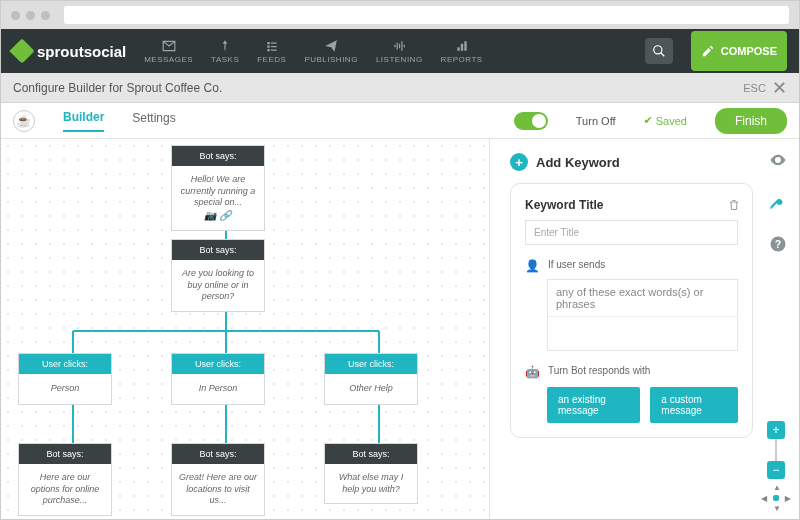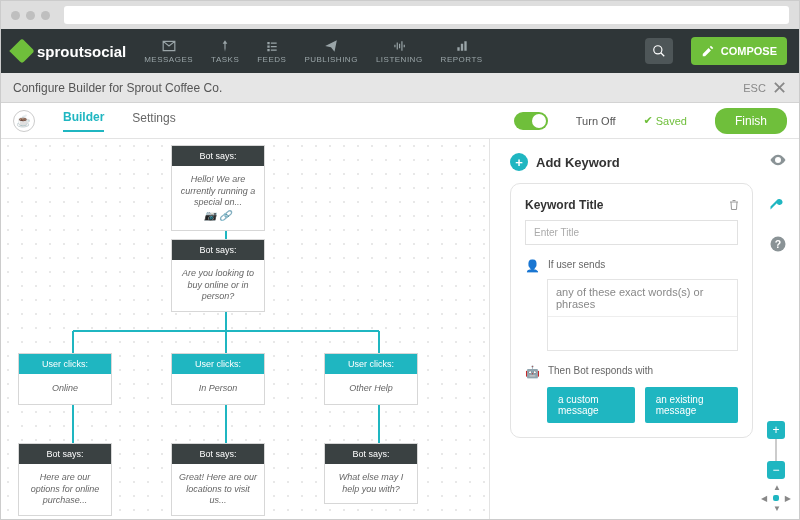--- a/index.html
+++ b/index.html
@@ -11,21 +11,21 @@
 .url { flex: 1; height: 18px; background: #fff; border-radius: 3px; margin-left: 8px; }
 
 
 .topnav { height: 44px; background: #2f3638; display: flex; align-items: center; padding: 0 12px; color: #c9d1d3; gap: 18px; }
 .brand { display: flex; align-items: center; gap: 6px; font-weight: 600; font-size: 15px; color: #fff; }
 .leaf { width: 18px; height: 18px; background: #6fbf3b; border-radius: 3px 3px 3px 0; transform: rotate(45deg); }
 .navitem { display: flex; flex-direction: column; align-items: center; gap: 2px; font-size: 8px; letter-spacing: 0.5px; cursor: pointer; color:#9aa5a8;}
 .navitem svg { width: 16px; height: 14px; fill: #9aa5a8; }
 .spacer { flex: 1; }
 .searchbtn { width: 28px; height: 26px; background: #4e5658; border-radius: 4px; display: flex; align-items: center; justify-content: center; cursor: pointer; }
-.compose { background: #6fbf3b; color: #fff; height: 28px; padding: 0 10px; border-radius: 4px; display: flex; align-items: center; gap: 6px; font-size: 11px; font-weight: 600; cursor: pointer; }
+.compose { background: #6fbf3b; color: #fff; height: 40px; padding: 0 10px; border-radius: 4px; display: flex; align-items: center; gap: 6px; font-size: 11px; font-weight: 600; cursor: pointer; }
 
 
 .configbar { height: 30px; background: #e6e6e6; border-bottom: 1px solid #d3d3d3; display: flex; align-items: center; padding: 0 12px; font-size: 12px; color: #555; }
 .esc { margin-left: auto; display: flex; align-items: center; gap: 6px; color: #888; font-size: 11px; cursor: pointer; }
 .esc-x { font-size: 18px; line-height: 1;}
 
 
 .tabsbar { height: 36px; border-bottom: 1px solid #e3e3e3; display: flex; align-items: center; padding: 0 12px; gap: 28px; font-size: 12px; }
 .cup { width: 22px; height: 22px; border: 1px solid #ccc; border-radius: 50%; display: flex; align-items: center; justify-content: center; font-size: 12px; }
 .tab { color: #666; cursor: pointer; padding-bottom: 6px;}
@@ -181,21 +181,21 @@
       </div>
     </div>
 
     <div class="node bot" style="left:170px; top:100px;">
       <div class="hdr">Bot says:</div>
       <div class="body">Are you looking to buy online or in person?</div>
     </div>
 
     <div class="node user" style="left:17px; top:214px;">
       <div class="hdr">User clicks:</div>
-      <div class="body">Online</div>
+      <div class="body">Person</div>
     </div>
     <div class="node user" style="left:170px; top:214px;">
       <div class="hdr">User clicks:</div>
       <div class="body">In Person</div>
     </div>
     <div class="node user" style="left:323px; top:214px;">
       <div class="hdr">User clicks:</div>
       <div class="body">Other Help</div>
     </div>
 
@@ -232,25 +232,25 @@
         <span class="picon">👤</span>
         <span>If user sends</span>
       </div>
       <div class="smallbox">
         <div class="lbl">any of these exact words(s) or phrases</div>
         <div class="ta"></div>
       </div>
 
       <div class="subrow">
         <span class="picon">🤖</span>
-        <span>Then Bot responds with</span>
+        <span>Turn Bot responds with</span>
       </div>
       <div class="pillrow">
+        <div class="pill">an existing message</div>
         <div class="pill">a custom message</div>
-        <div class="pill">an existing message</div>
       </div>
     </div>
 
     <div class="floatrail">
       <div class="rail-icon">
         <svg width="18" height="18" viewBox="0 0 24 24">
             <path d="M12 5C6 5 2 12 2 12s4 7 10 7 10-7 10-7-4-7-10-7zm0 11a4 4 0 110-8 4 4 0 010 8z" fill="#8a9396"></path>
           </svg>
       </div>
       <div class="rail-icon active">

